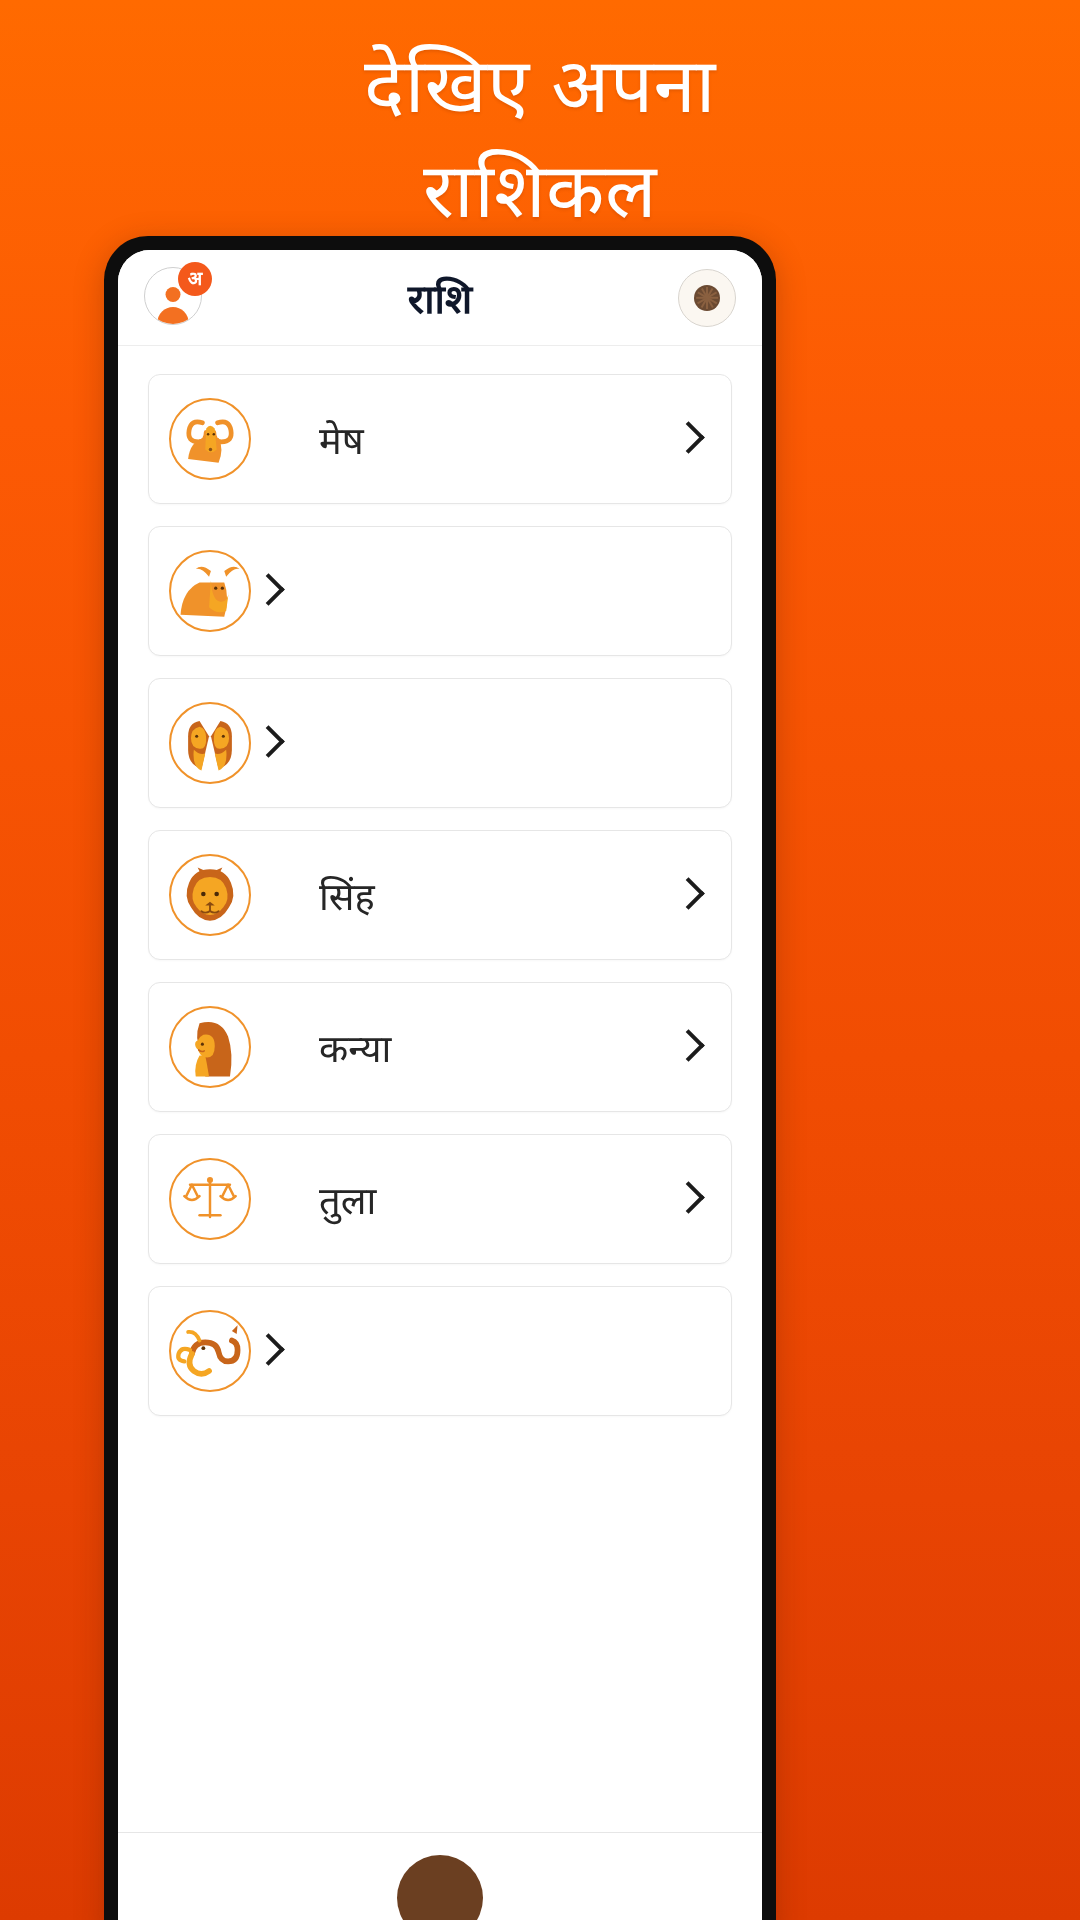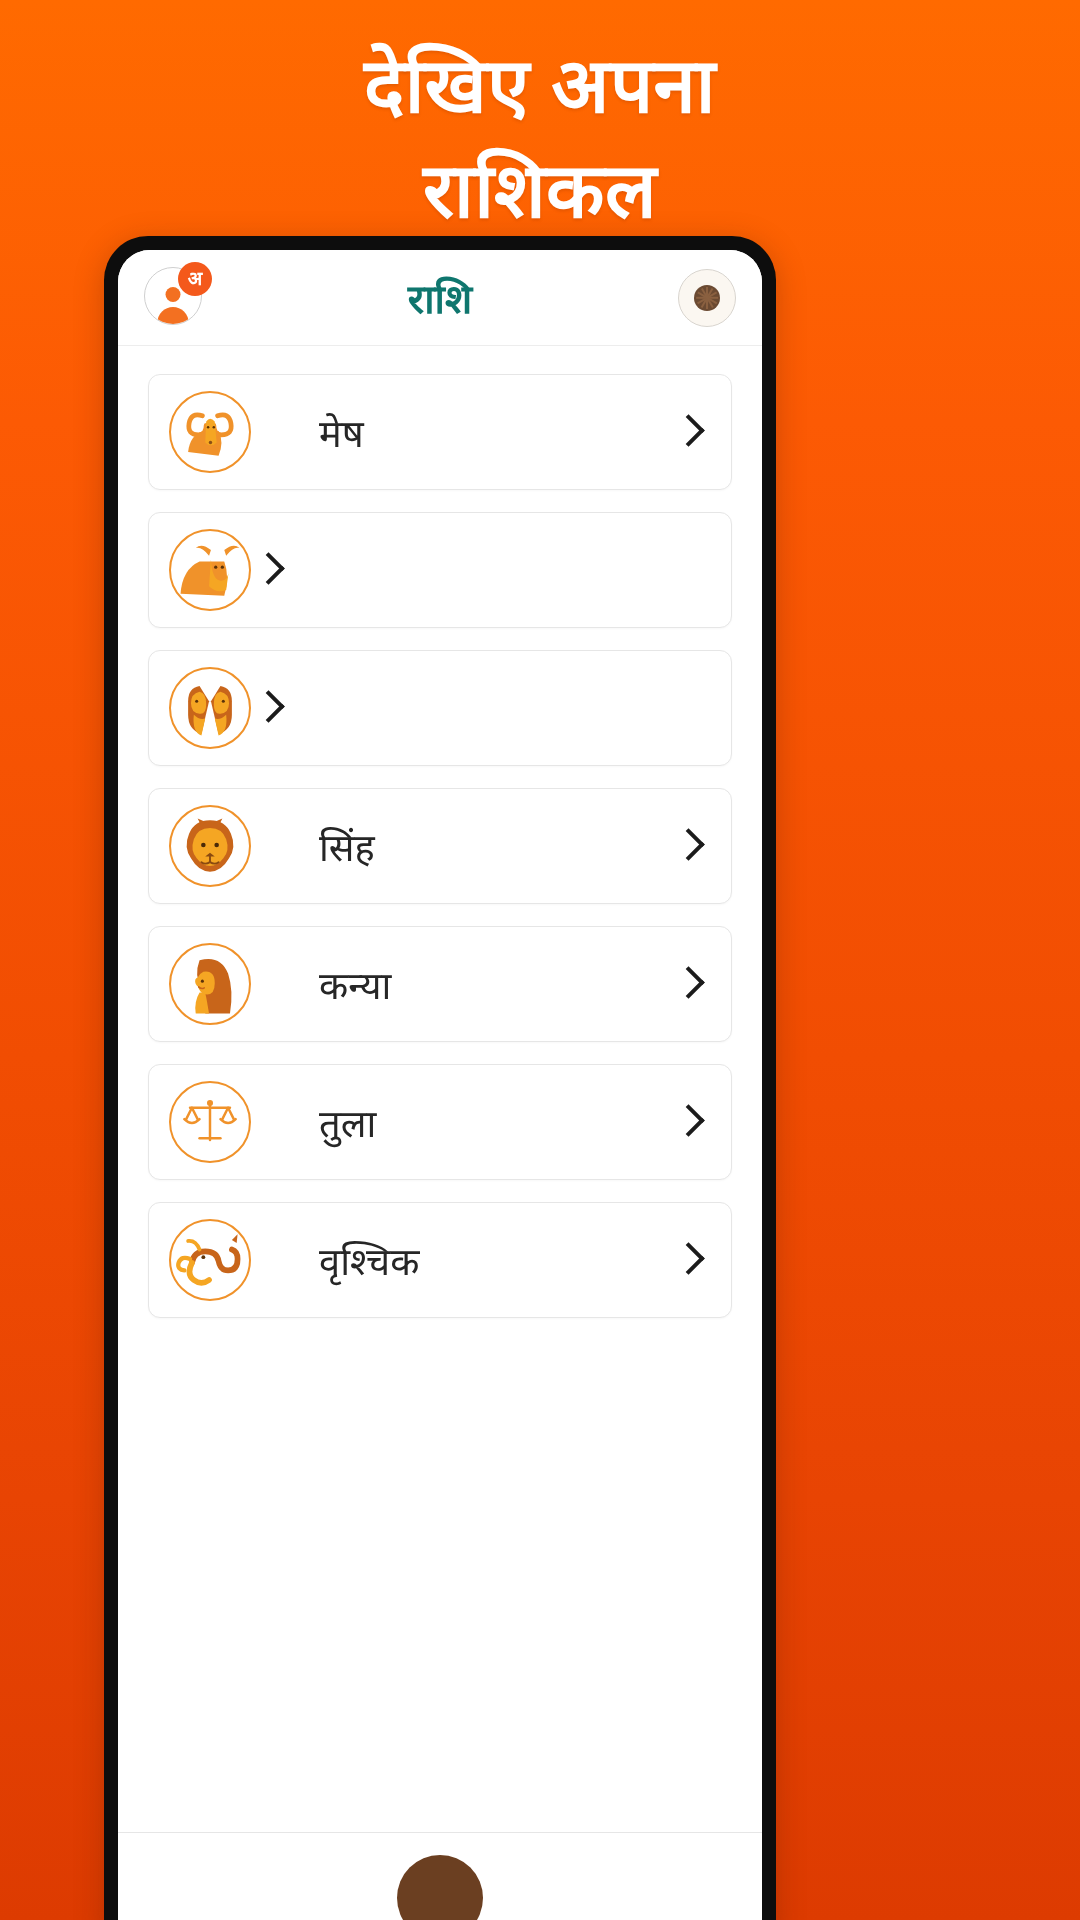--- a/index.html
+++ b/index.html
@@ -14,21 +14,21 @@
   }
 
   
   .headline {
     position: absolute;
     top: 34px; left: 0; width: 1080px;
     text-align: center;
     color: #FFFFFF;
     font-size: 76px;
     line-height: 1.38;
-    font-weight: bold;
+    font-weight: normal;
     letter-spacing: 0.5px;
     text-shadow: 0 2px 3px rgba(120,40,0,0.18);
   }
   .headline .l2 { display: block; }
 
   
   .phone {
     position: absolute;
     left: 104px; top: 236px;
     width: 672px; height: 1700px;
@@ -84,21 +84,21 @@
     width: 34px; height: 34px; border-radius: 50%;
     background: #F4591B;
     color: #fff;
     font-size: 19px; font-weight: bold;
     display: flex; align-items: center; justify-content: center;
     line-height: 1;
   }
   .appbar-title {
     position: absolute; left: 0; right: 0; top: 0; bottom: 0;
     display: flex; align-items: center; justify-content: center;
-    color: #0f766e;
+    color: #0f172a;
     font-size: 40px;
     font-weight: bold;
     pointer-events: none;
     font-family: Liberation Mono, monospace;
   }
   .sun-btn {
     width: 58px; height: 58px; border-radius: 50%;
     border: 1.6px solid #D8D4CE;
     background: #FBF7F1;
     display: flex; align-items: center; justify-content: center;
@@ -118,21 +118,21 @@
     transform-origin: 50% 50%;
   }
 
   
   .list {
     padding: 28px 30px 0 30px;
     background: #fff;
   }
   .sign-card {
     display: flex; align-items: center;
-    height: 116px;
+    height: 130px;
     margin-bottom: 22px;
     border: 1px solid #E6E6E6;
     border-radius: 12px;
     background: #fff;
     padding: 0 26px 0 20px;
     box-shadow: 0 1px 2px rgba(0,0,0,0.03);
   }
   .sign-icon {
     width: 82px; height: 82px;
     border-radius: 50%;
@@ -321,21 +321,20 @@
         <div class="sign-icon">
           <svg width="82" height="82" viewBox="0 0 82 82">
             <path d="M22 44 q2 -12 14 -12 q12 0 14 10 q2 10 10 10 q10 0 10 -12 q0 -8 -6 -10" fill="none" stroke="#C8651A" stroke-width="6" stroke-linecap="round"></path>
             <path d="M64 20 l6 -6 l-1 9 z" fill="#C8651A"></path>
             <path d="M22 44 q-6 12 2 18 q8 6 16 0" fill="none" stroke="#F5A623" stroke-width="6" stroke-linecap="round"></path>
             <path d="M20 40 q-9 -4 -12 4 q-2 7 6 8" fill="none" stroke="#F5A623" stroke-width="4.5" stroke-linecap="round"></path>
             <path d="M30 30 q-4 -10 -12 -9" fill="none" stroke="#F5A623" stroke-width="4" stroke-linecap="round"></path>
             <circle cx="34" cy="38" r="2" fill="#5C3208"></circle>
           </svg>
         </div>
-        <div class="sign-label">वृश्चिक</div>
         <div class="chev"></div>
       </div>
 
     </div>
 
     <div class="bottom-strip">
       <div class="bottom-circle"></div>
     </div>
 
   </div>

